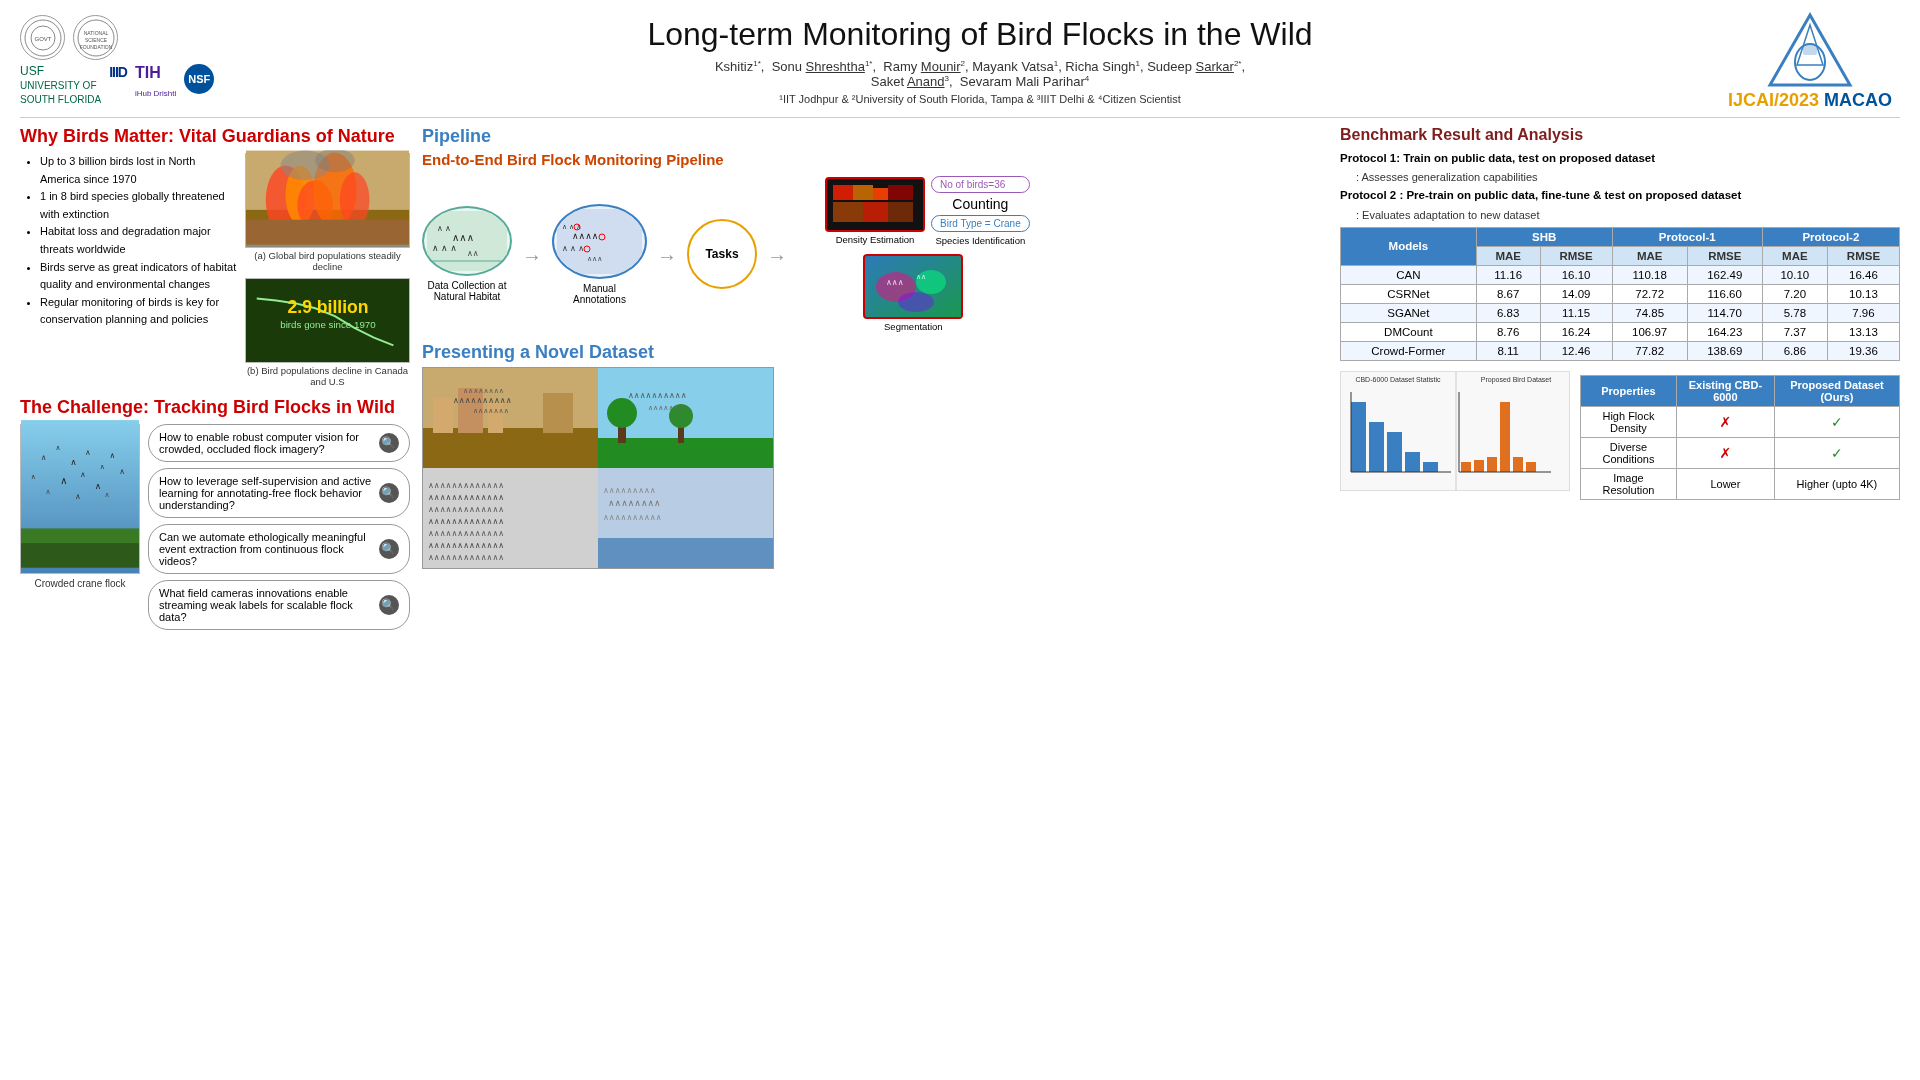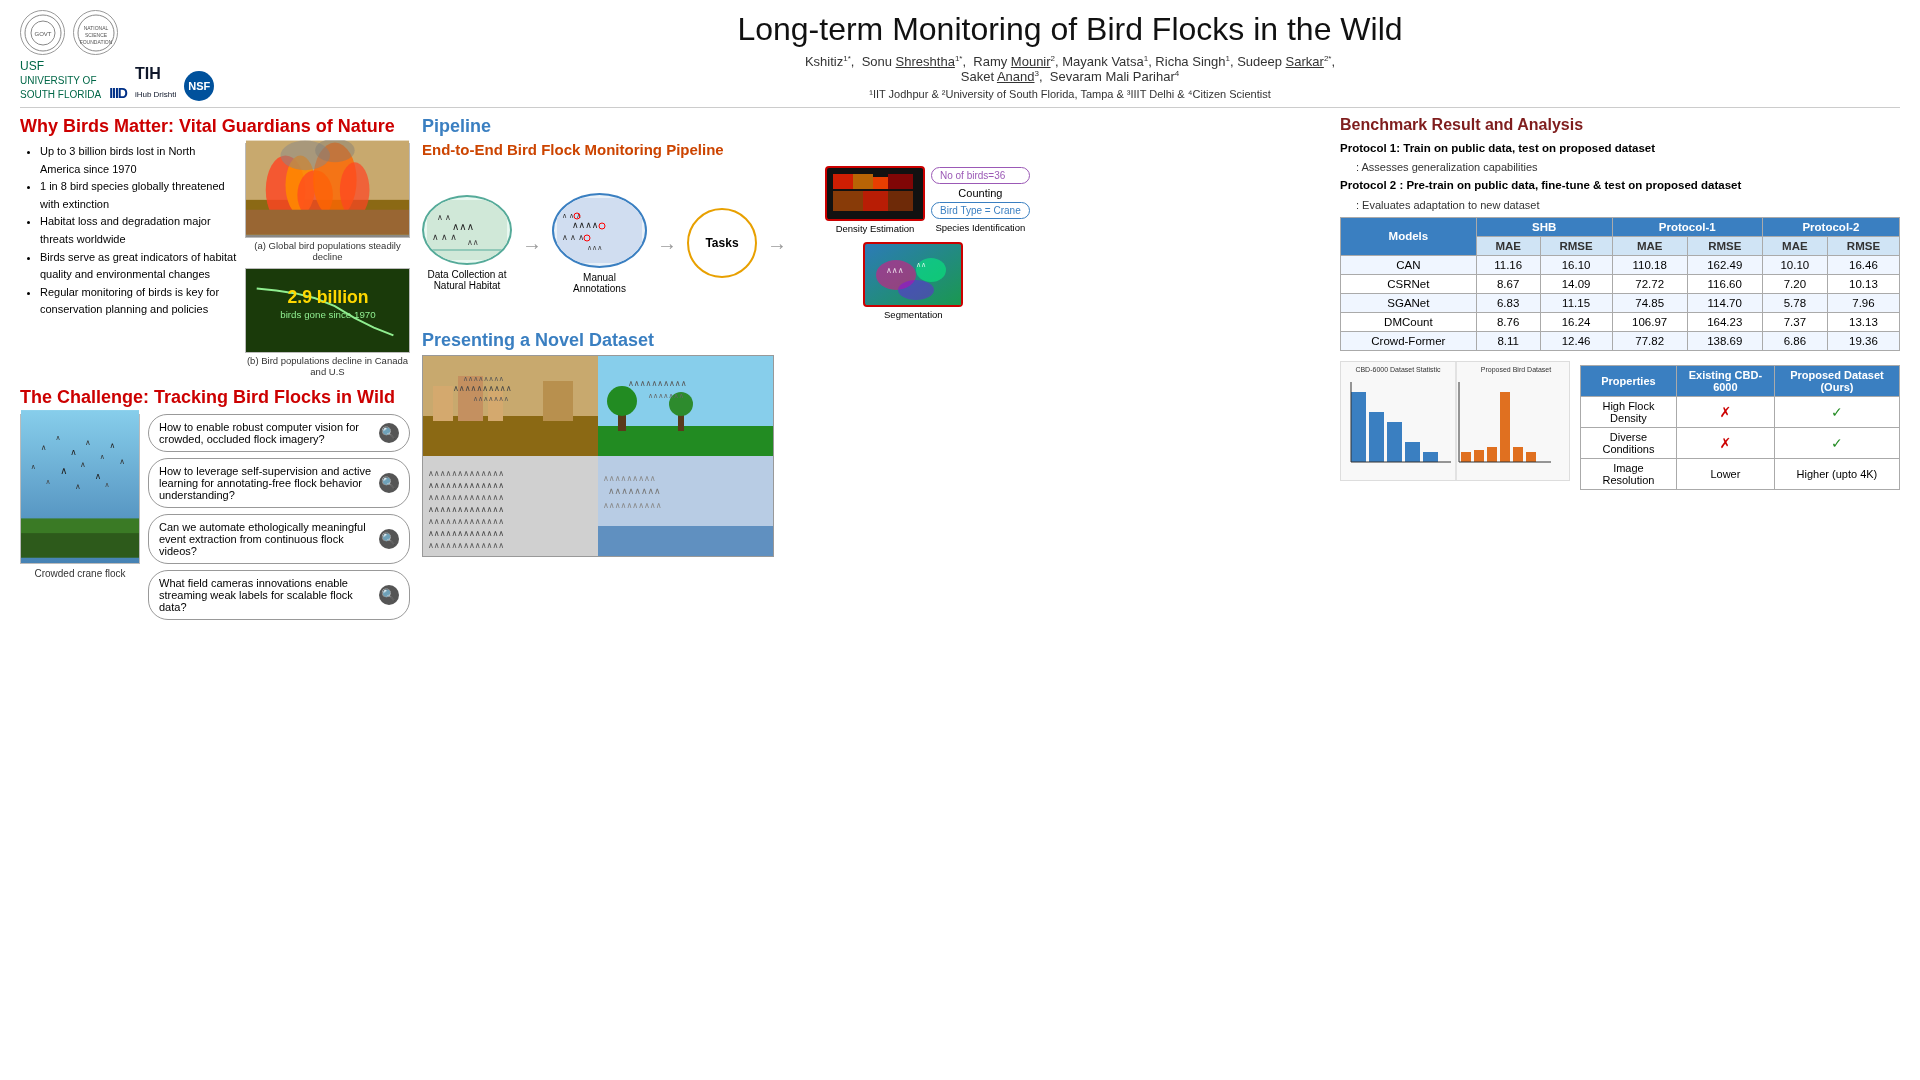--- a/index.html
+++ b/index.html
@@ -28,26 +28,26 @@
       margin-bottom: 8px;
     }
     .header-logos-left {
       display: flex;
       flex-direction: column;
       gap: 4px;
       width: 220px;
     }
     .logo-row {
       display: flex;
-      align-items: flex-end;
+      align-items: flex-start;
       gap: 8px;
     }
     .logo-usf { color: #006747; border-color: #006747; font-size: 12px; }
     .logo-iiid { color: #003087; font-weight: 900; font-size: 14px; border: none; letter-spacing: -1px; }
-    .logo-tih { color: #0f172a; font-weight: 700; font-size: 16px; border: none; }
+    .logo-tih { color: #4c1d95; font-weight: 700; font-size: 16px; border: none; }
     .logo-nsf {
       width: 30px; height: 30px; border-radius: 50%; background: #00519c;
       color: white; display: flex; align-items: center; justify-content: center;
       font-weight: bold; font-size: 11px;
     }
     .logo-emblem {
       width: 45px; height: 45px; border: 1px solid #999; border-radius: 50%;
       display: flex; align-items: center; justify-content: center; font-size: 8px;
       color: #555; text-align: center; overflow: hidden;
     }
@@ -418,20 +418,35 @@
 
     <div class="header-center">
       <div class="header-title">Long-term Monitoring of Bird Flocks in the Wild</div>
       <div class="header-authors">
         Kshitiz<sup>1*</sup>,&nbsp; Sonu <span class="underline">Shreshtha</span><sup>1*</sup>,&nbsp; Ramy <span class="underline">Mounir</span><sup>2</sup>, Mayank Vatsa<sup>1</sup>, Richa Singh<sup>1</sup>, Sudeep <span class="underline">Sarkar</span><sup>2*</sup>,<br>
         Saket <span class="underline">Anand</span><sup>3</sup>,&nbsp; Sevaram Mali Parihar<sup>4</sup>
       </div>
       <div class="header-affiliations">¹IIT Jodhpur &amp; ²University of South Florida, Tampa &amp; ³IIIT Delhi &amp; ⁴Citizen Scientist</div>
     </div>
 
+    <div class="header-logos-right">
+      <div class="ijcai-logo">
+        <svg width="90" height="80" viewBox="0 0 90 80">
+
+          <polygon points="45,5 85,75 5,75" fill="none" stroke="#3a7fc1" stroke-width="3"></polygon>
+
+          <ellipse cx="45" cy="52" rx="15" ry="18" fill="none" stroke="#3a7fc1" stroke-width="2"></ellipse>
+          <polygon points="45,15 58,55 32,55" fill="none" stroke="#3a7fc1" stroke-width="1.5"></polygon>
+          <rect x="38" y="35" width="14" height="10" rx="2" fill="#3a7fc1" opacity="0.3"></rect>
+        </svg>
+        <div class="ijcai-text">
+          <span>IJCAI/</span><span style="color:#e8a000">2023</span> MACAO
+        </div>
+      </div>
+    </div>
   </div>
 
   <div class="main-content">
 
     <div class="col-left">
 
       <div class="birds-matter">
         <div class="section-title">Why Birds Matter: Vital Guardians of Nature</div>
         <div style="display:flex; gap:8px;">
           <div style="flex:1;">
@@ -608,21 +623,21 @@
                     <rect x="60" y="5" width="25" height="15" fill="#cc0000" opacity="0.6"></rect>
                     <rect x="5" y="22" width="30" height="20" fill="#ff6600" opacity="0.5"></rect>
                     <rect x="35" y="22" width="25" height="20" fill="#ff2200" opacity="0.7"></rect>
                     <rect x="60" y="22" width="25" height="20" fill="#cc4400" opacity="0.5"></rect>
                   </svg>
                 </div>
                 <div style="font-size:9.5px; text-align:center;">Density Estimation</div>
               </div>
               <div style="display:flex; flex-direction:column; gap:3px;">
                 <div class="task-badge badge-purple">No of birds=36</div>
-                <div style="font-size:11px; text-align:center;">Counting</div>
+                <div style="font-size:14px; text-align:center;">Counting</div>
                 <div class="task-badge badge-blue">Bird Type = Crane</div>
                 <div style="font-size:9.5px; text-align:center;">Species Identification</div>
               </div>
             </div>
 
             <div style="display:flex; flex-direction:column; align-items:center; gap:2px;">
               <div class="segmentation-img">
                 <svg width="95" height="60" viewBox="0 0 95 60">
                   <defs>
                     <linearGradient id="segGrad" x1="0" y1="0" x2="1" y2="1">

